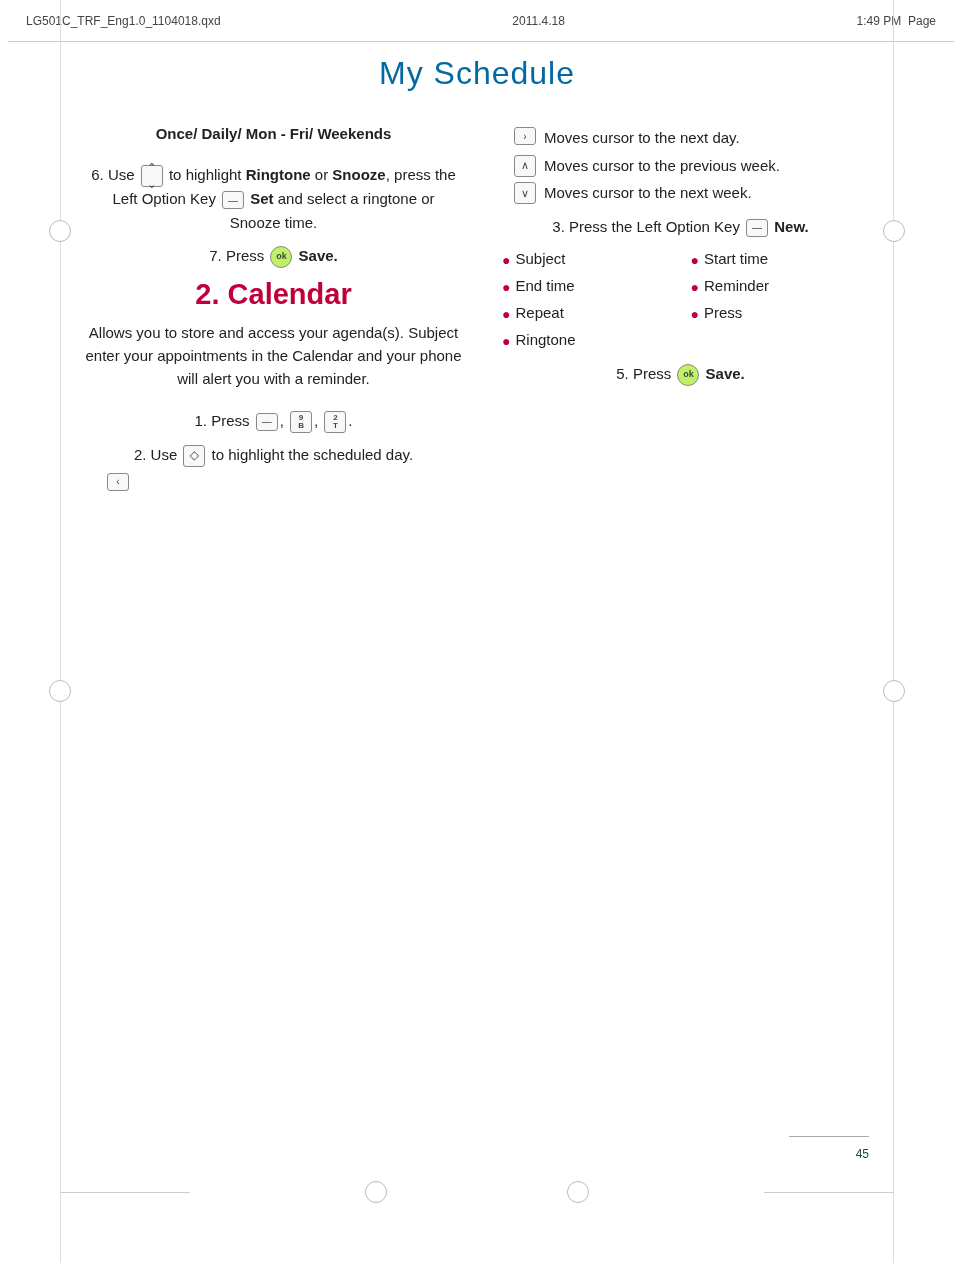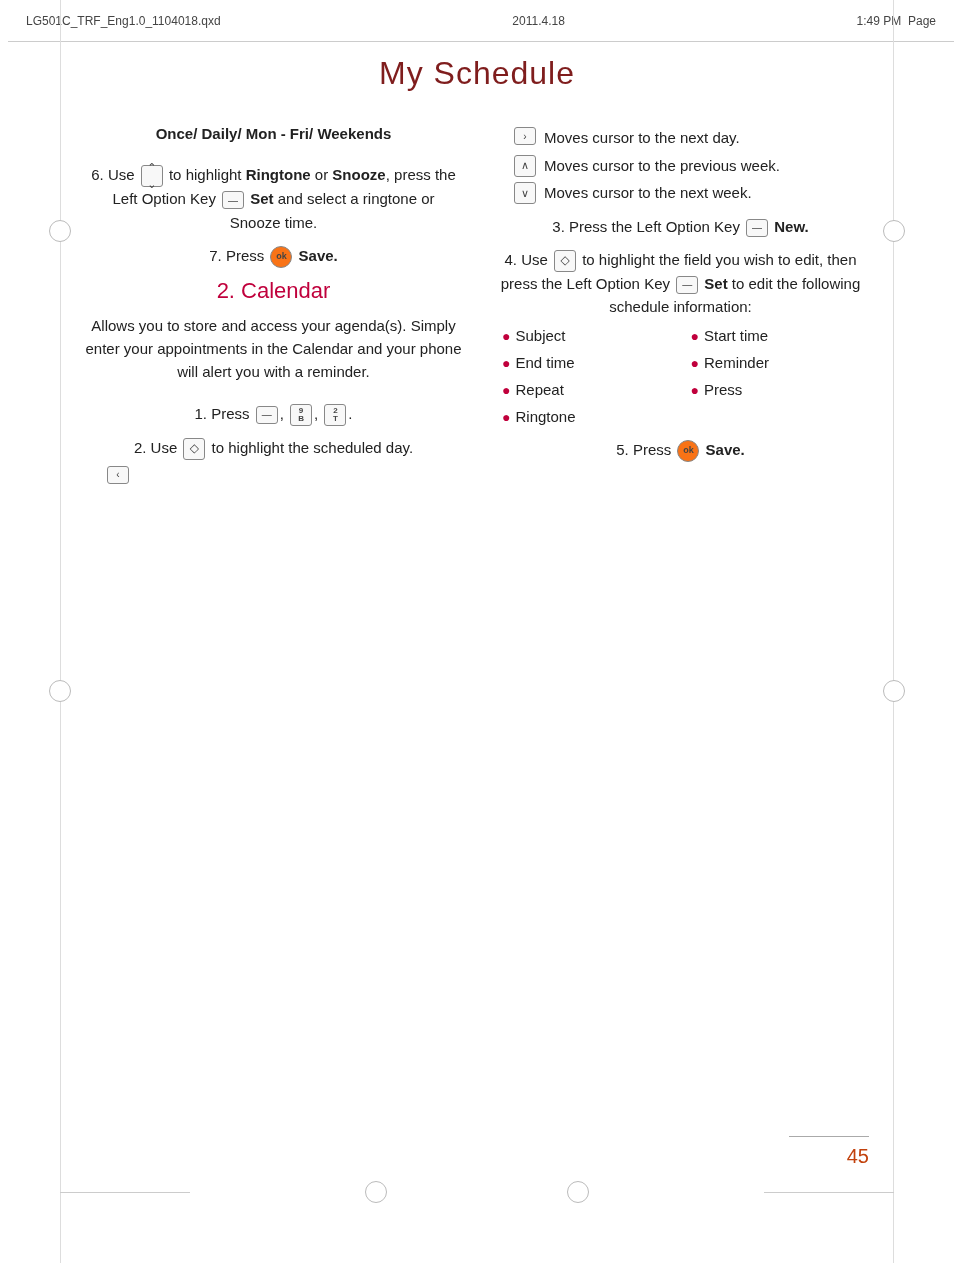--- a/index.html
+++ b/index.html
@@ -101,21 +101,21 @@
       left: 85px;
       right: 85px;
       bottom: 90px;
     }
 
     
     .page-title {
       text-align: center;
       font-size: 32px;
       font-weight: 300;
-      color: #7f1d1d;
+      color: #0369a1;
       margin-bottom: 30px;
       letter-spacing: 1px;
     }
 
     
     .two-col {
       display: flex;
       gap: 30px;
       text-align: center;
     }
@@ -131,22 +131,22 @@
     
     .section-block {
       margin-bottom: 18px;
     }
 
     .bold { font-weight: bold; }
 
     
     .red-heading {
       color: #c0003c;
-      font-size: 22px;
-      font-weight: normal;
+      font-size: 29px;
+      font-weight: bold;
       margin-bottom: 10px;
     }
 
     
     .numbered-item {
       margin-bottom: 10px;
       line-height: 1.5;
     }
 
     
@@ -190,21 +190,21 @@
       justify-content: center;
       border: 1px solid #888;
       border-radius: 50%;
       width: 22px;
       height: 22px;
       font-size: 9px;
       font-weight: bold;
       color: #444;
       vertical-align: middle;
       margin: 0 2px;
-      background: #f97316;
+      background: #bef264;
     }
 
     .icon-nav {
       display: inline-flex;
       align-items: center;
       justify-content: center;
       border: 1px solid #888;
       border-radius: 3px;
       width: 22px;
       height: 22px;
@@ -241,25 +241,25 @@
     }
     .bullet-grid-item {
       display: flex;
       align-items: center;
       gap: 5px;
     }
 
     
     .page-num-area {
       position: absolute;
-      bottom: 5px;
+      bottom: 12px;
       right: 0;
       text-align: right;
-      font-size: 20px;
-      color: #c2410c;
+      font-size: 12px;
+      color: #14532d;
     }
 
     .divider-line {
       width: 80px;
       height: 1px;
       background: #aaa;
       margin-bottom: 6px;
       margin-left: auto;
     }
 
@@ -320,21 +320,21 @@
       <div class="numbered-item">
         <p>
           <span>7.</span>
           Press <span class="icon-ok">ok</span>
           <span class="bold">Save.</span>
         </p>
       </div>
 
       <div class="section-block">
         <div class="red-heading">2. Calendar</div>
-        <p>Allows you to store and access your agenda(s). Simply enter your appointments in the Calendar and your phone will alert you with a reminder.</p>
+        <p>Allows you to store and access your agenda(s). Subject enter your appointments in the Calendar and your phone will alert you with a reminder.</p>
       </div>
 
       <div class="numbered-item">
         <p>
           <span>1.</span>
           Press
           <span class="icon-box">—</span>,
           <span class="icon-num" style="font-size:8px; line-height:1">9<br>B</span>,
           <span class="icon-num" style="font-size:8px; line-height:1">2<br>T</span>.
         </p>
@@ -373,29 +373,20 @@
       <div class="numbered-item">
         <p>
           <span>3.</span>
           Press the Left Option Key
           <span class="icon-box">—</span>
           <span class="bold">New.</span>
         </p>
       </div>
 
       <div class="numbered-item">
-        <p>
-          <span>4.</span>
-          Use
-          <span class="icon-nav" style="font-size:12px">◇</span>
-          to highlight the field you wish to edit, then press the Left Option Key
-          <span class="icon-box">—</span>
-          <span class="bold">Set</span>
-          to edit the following schedule information:
-        </p>
 
         <div class="bullet-grid">
           <div class="bullet-grid-item">
             <span class="bullet-circle">●</span>
             <span>Subject</span>
           </div>
           <div class="bullet-grid-item">
             <span class="bullet-circle">●</span>
             <span>Start time</span>
           </div>

